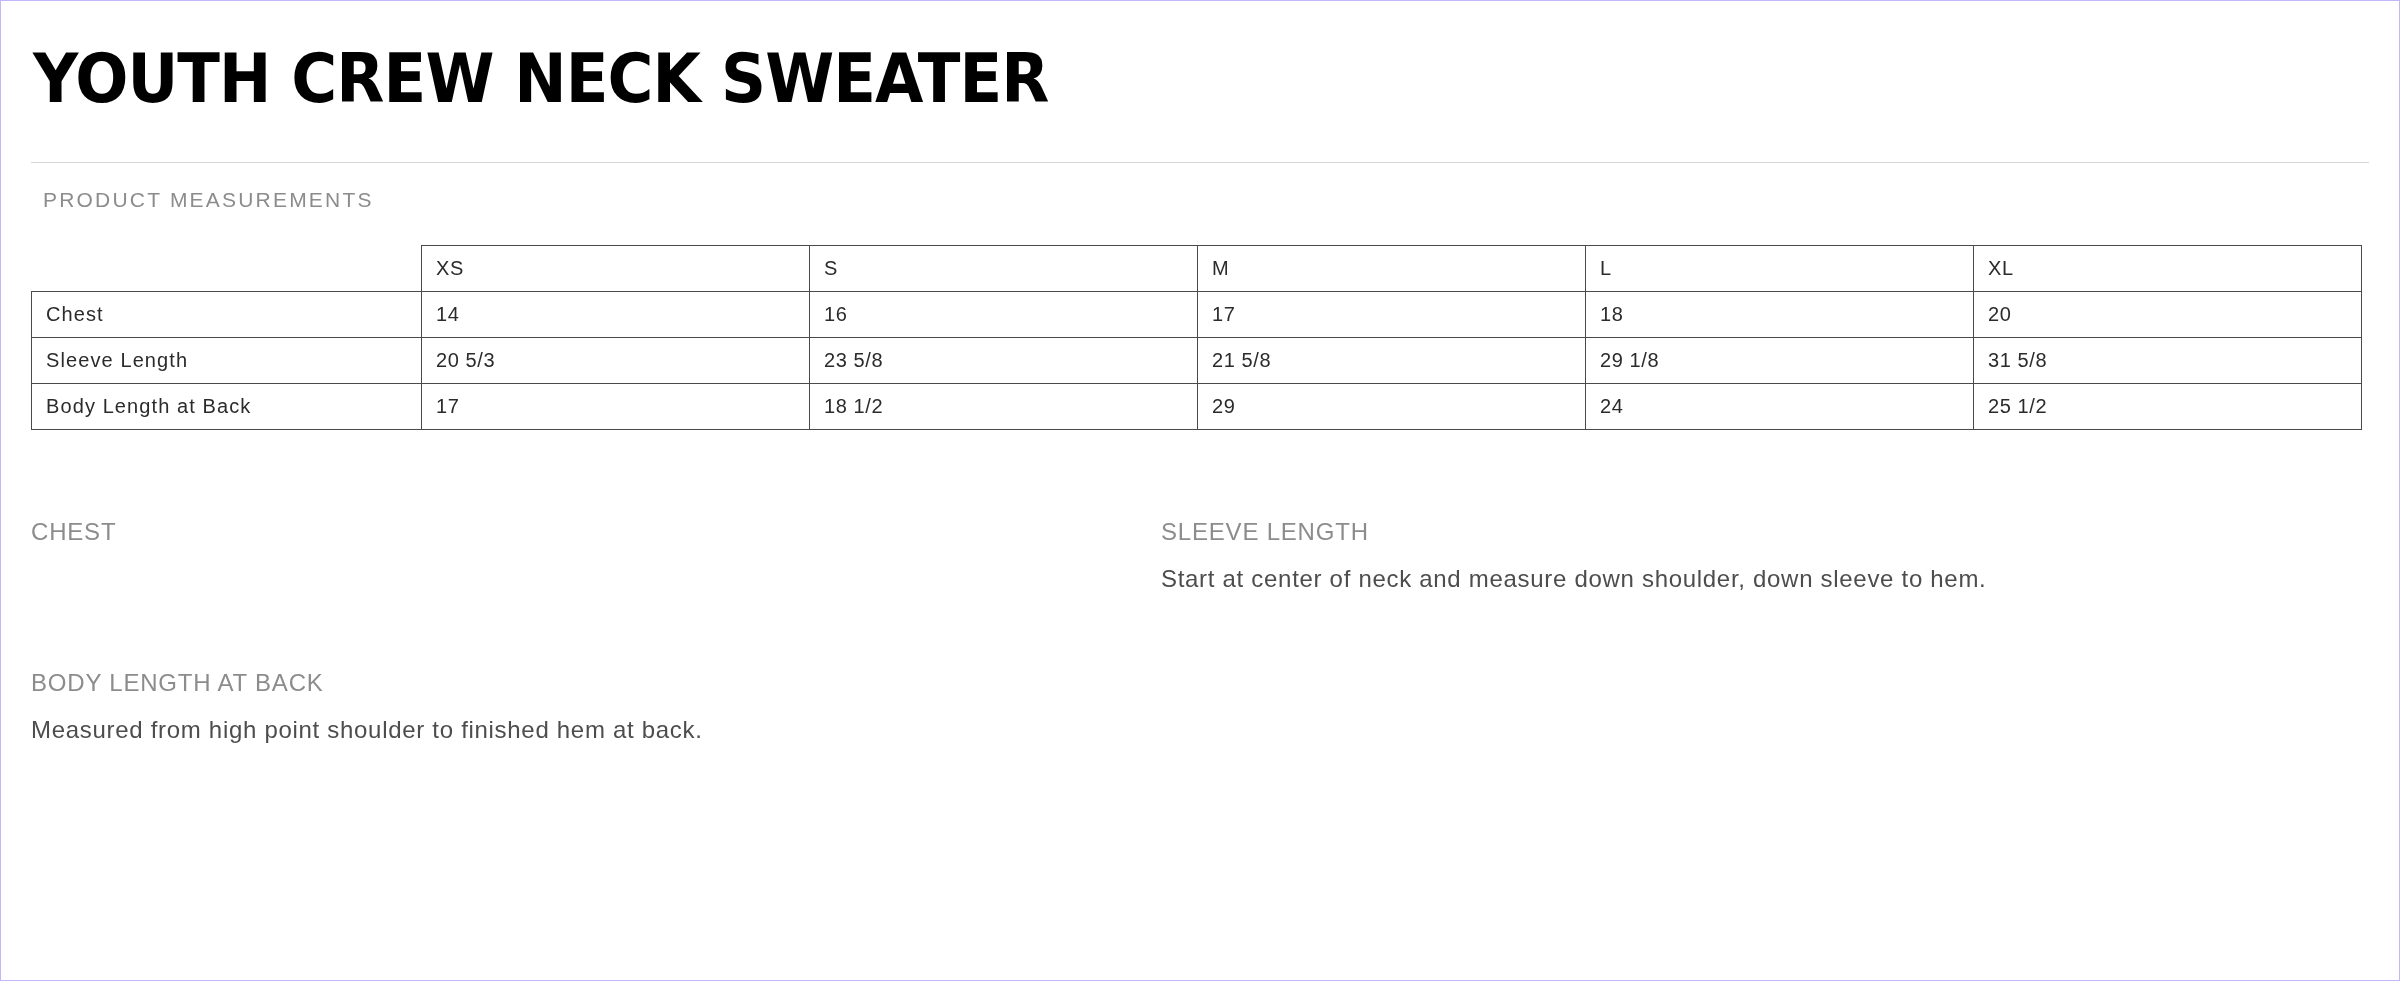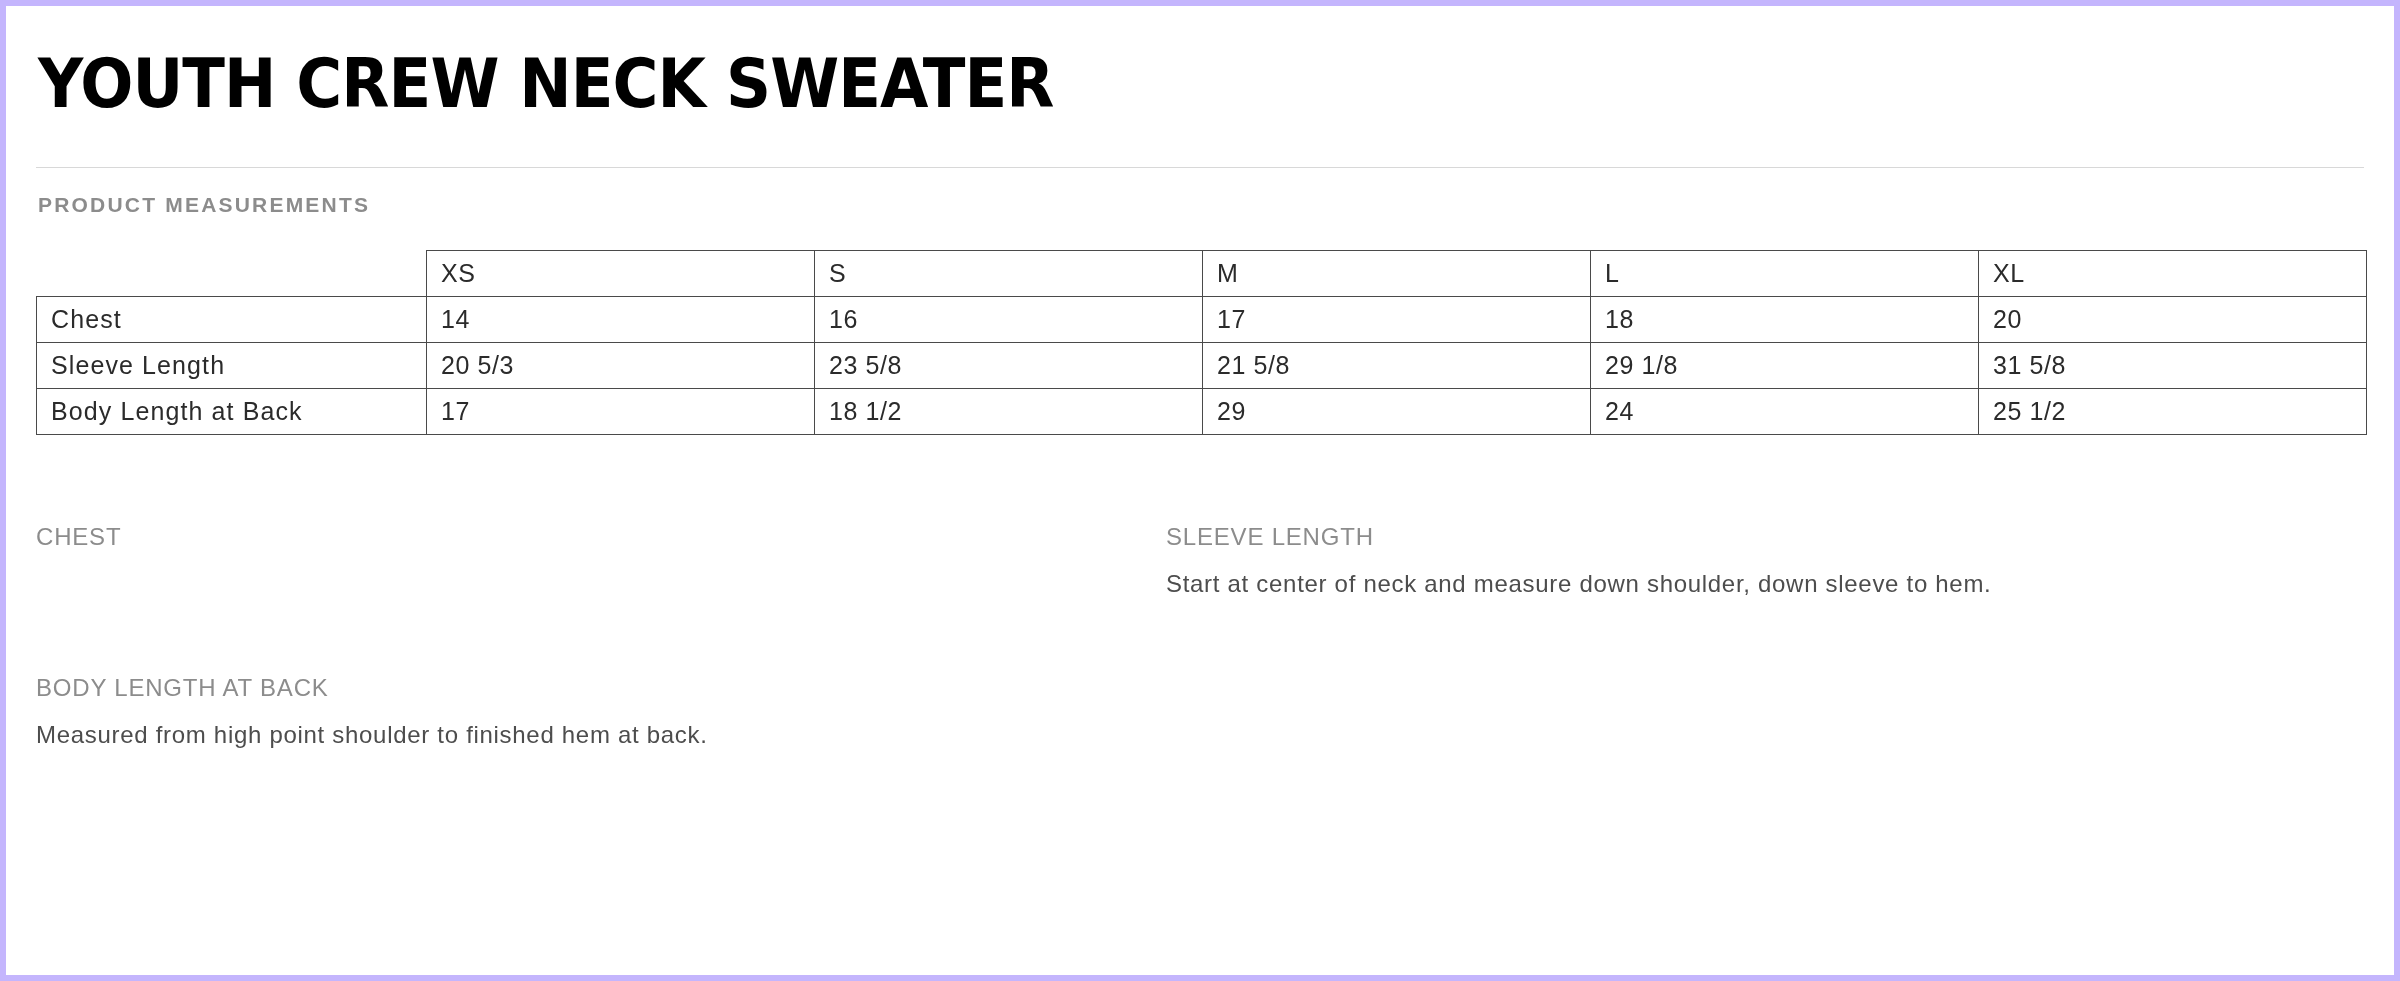--- a/index.html
+++ b/index.html
@@ -12,21 +12,21 @@
     height: 981px;
     font-family: "Liberation Sans", sans-serif;
     color: #2b2b2b;
     overflow: hidden;
   }
   .page {
     position: relative;
     width: 2400px;
     height: 981px;
     box-sizing: border-box;
-    border: 6px solid #c4b5fd;
+    border: 1px solid #c4b5fd;
     background: #fff;
     padding: 0 30px;
   }
   .title {
     font-family: "DejaVu Sans", sans-serif;
     font-weight: bold;
     font-size: 68px;
     letter-spacing: -1px;
     color: #000;
     margin: 42px 0 0 2px;
@@ -34,44 +34,44 @@
     line-height: 1.05;
     transform: scaleX(0.92);
     transform-origin: left center;
   }
   .rule {
     border-top: 1px solid #d8d8d8;
     margin: 48px 0 0 0;
   }
   .section-label {
     font-family: "Liberation Sans", sans-serif;
-    font-weight: bold;
+    font-weight: normal;
     font-size: 21px;
     letter-spacing: 2.2px;
     color: #8c8c8c;
-    margin: 25px 0 0 2px;
+    margin: 25px 0 0 12px;
     text-transform: uppercase;
   }
 
   
   table.measurements {
     margin-top: 33px;
     border-collapse: collapse;
     table-layout: fixed;
     width: 2330px;
   }
   table.measurements col.label-col { width: 390px; }
   table.measurements col.size-col  { width: 388px; }
 
   table.measurements th,
   table.measurements td {
     border: 1px solid #4a4a4a;
     height: 46px;
     padding: 0 14px;
-    font-size: 25px;
+    font-size: 20px;
     font-weight: normal;
     text-align: left;
     vertical-align: middle;
     letter-spacing: 0.6px;
     color: #2b2b2b;
     box-sizing: border-box;
   }
   table.measurements thead th.corner {
     border: none;
   }

